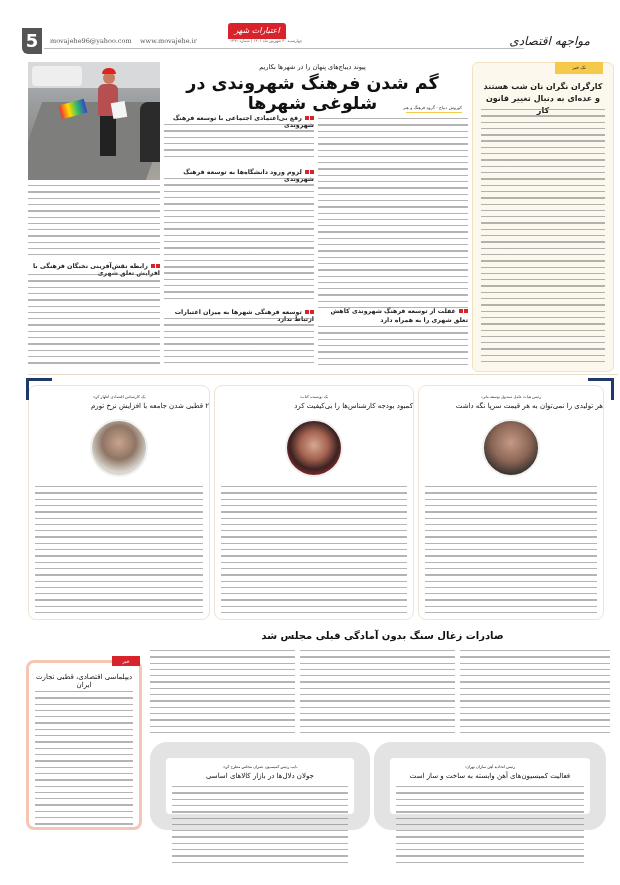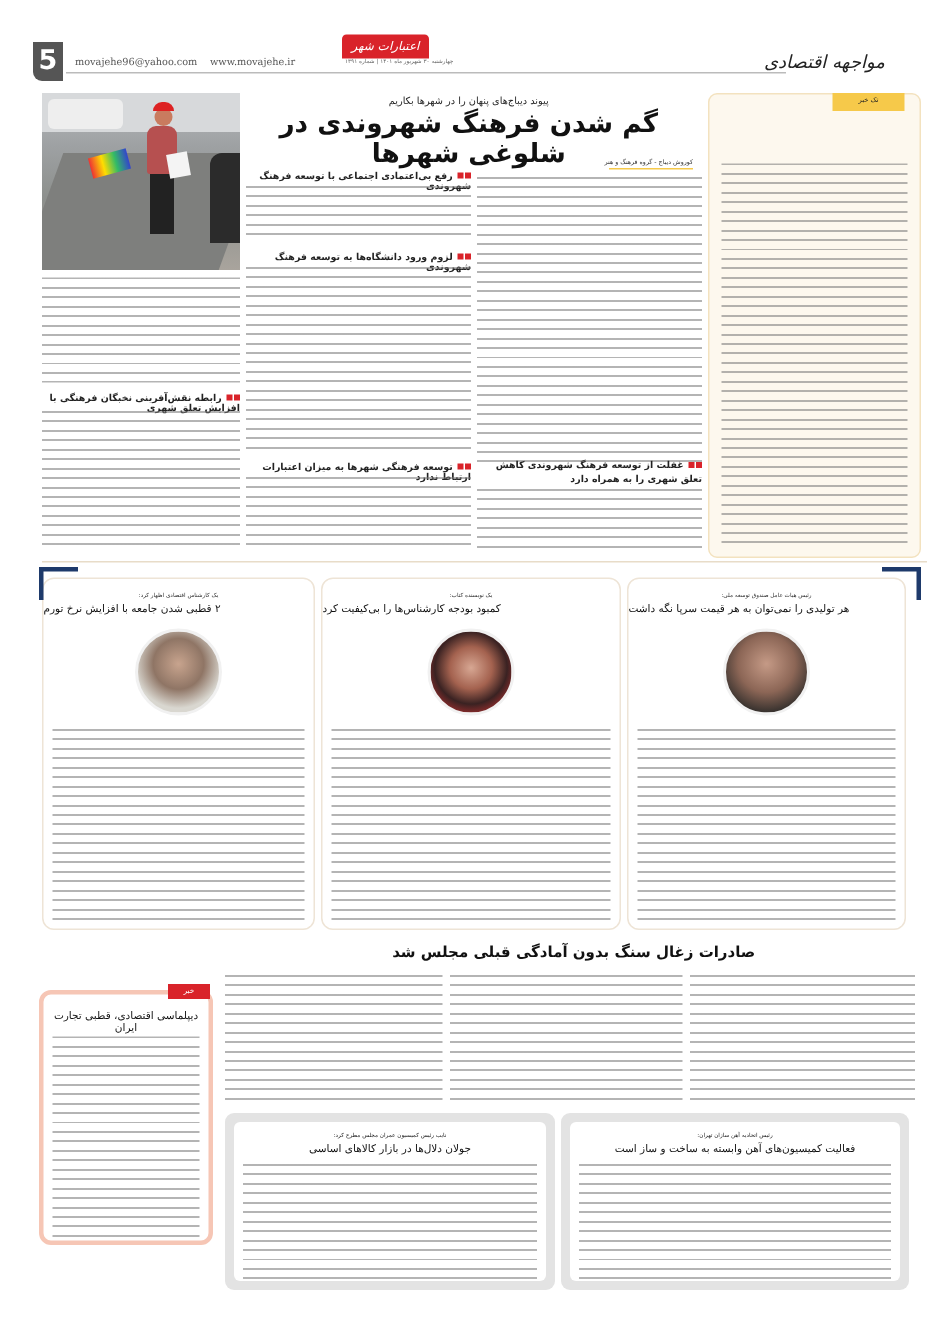--- a/index.html
+++ b/index.html
@@ -23,45 +23,46 @@
 
 .kicker{left:160px;top:63px;width:305px;text-align:center;font-size:6.5px;color:#222}
 .headline{left:160px;top:73px;width:305px;text-align:center;font-size:17.5px;font-weight:bold;color:#111;letter-spacing:-.3px}
 .byline{right:158px;top:105px;font-size:4.2px;color:#333}
 .sub{font-size:6.3px;font-weight:bold;color:#222}
 .redsq{display:inline-block;width:4px;height:4px;background:#d9232a;margin-left:1px}
 .photo{left:28px;top:62px;width:132px;height:118px;background:linear-gradient(180deg,#b7b9bd 0,#9ea1a3 30%,#8c8f8c 60%,#a9a49d 100%);overflow:hidden}
 
 .card{top:385px;height:235px;border:1px solid #eee4d6;border-radius:8px;background:#fff}
 .card-kick{position:absolute;left:0;right:0;top:8px;text-align:center;font-size:3.8px;color:#333}
-.card-title{position:absolute;left:0;right:0;top:16px;text-align:left;font-size:7px;color:#111}
+.card-title{position:absolute;left:0;right:0;top:16px;text-align:right;font-size:7px;color:#111}
 .portrait{position:absolute;width:58px;height:58px;border-radius:50%;top:33px;left:50%;margin-left:-29px;border:2px solid #f1f1f1}
 .blue-corner{position:absolute;width:26px;height:22px;border-top:3px solid #1e3a6b;border-left:3px solid #1e3a6b}
 
 .news-box{left:26px;top:660px;width:116px;height:170px;border:3px solid #f6c6b5;border-radius:8px;background:#fff}
 .news-tag{left:112px;top:656px;width:28px;height:10px;background:#d9232a;color:#fff;font-size:5px;text-align:center;line-height:10px}
 .btitle{left:150px;top:630px;width:465px;text-align:center;font-size:10px;font-weight:bold;color:#111}
-.gray-card{top:742px;height:118px;background:#e3e3e3;border-radius:6px;padding:6px}
+.gray-card{top:742px;height:88px;background:#e3e3e3;border-radius:17px;padding:16px}
 .gray-inner{background:#fff;border-radius:4px;width:100%;height:100%;position:relative}
 </style>
 </head>
 <body>
 
 <div class="abs masthead">
   <div class="abs page-num">5</div>
   <div class="abs hdr-line"></div>
   <div class="abs email">movajehe96@yahoo.com</div>
   <div class="abs site">www.movajehe.ir</div>
   <div class="abs logo-red">اعتبارات شهر</div>
   <div class="abs date">چهارشنبه ۳۰ شهریور ماه ۱۴۰۱ | شماره ۱۳۹۱</div>
   <div class="abs section-logo">مواجهه اقتصادی</div>
 </div>
 
 <div class="abs sidebox">
   <div class="abs sidetag">تک خبر</div>
+  <div class="side-title">کارگران نگران نان شب هستند و عده‌ای به دنبال تغییر قانون کار</div>
   <div class="abs lines" style="right:8px;left:8px;top:46px;height:256px"></div>
 </div>
 
 <div class="abs kicker">پیوند دیباج‌های پنهان را در شهرها بکاریم</div>
 <div class="abs headline">گم شدن فرهنگ شهروندی در شلوغی شهرها</div>
 <div class="abs byline">کوروش دیباج - گروه فرهنگ و هنر</div>
 <div class="abs" style="right:158px;top:112px;width:56px;height:1px;background:#f6c94a"></div>
 
 <div class="abs photo">
   <div class="abs" style="left:0;top:0;width:132px;height:26px;background:#d7d9db"></div>

